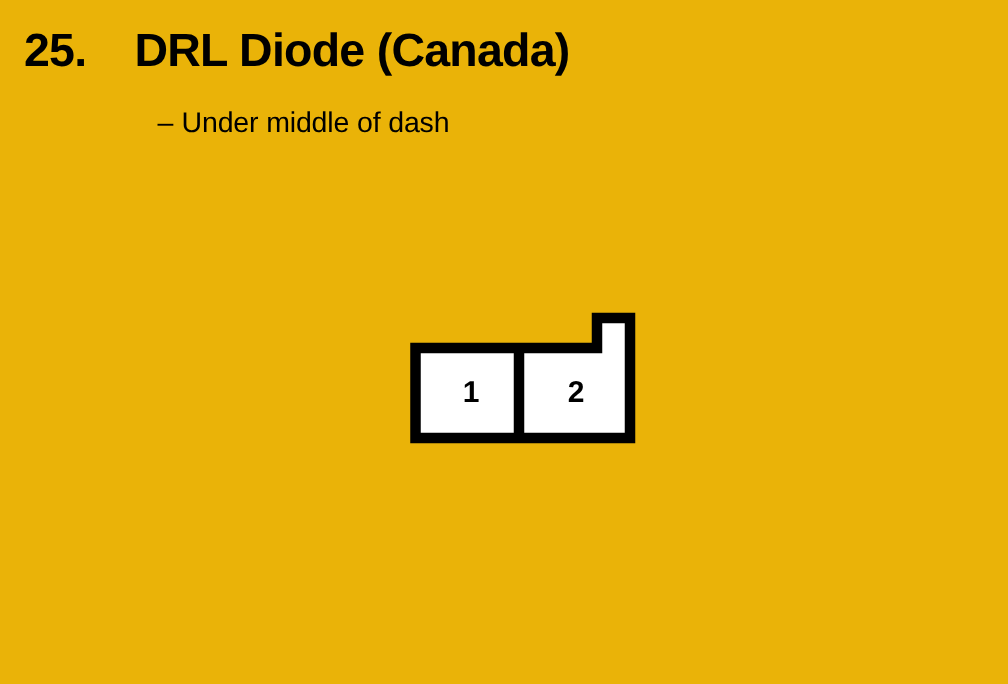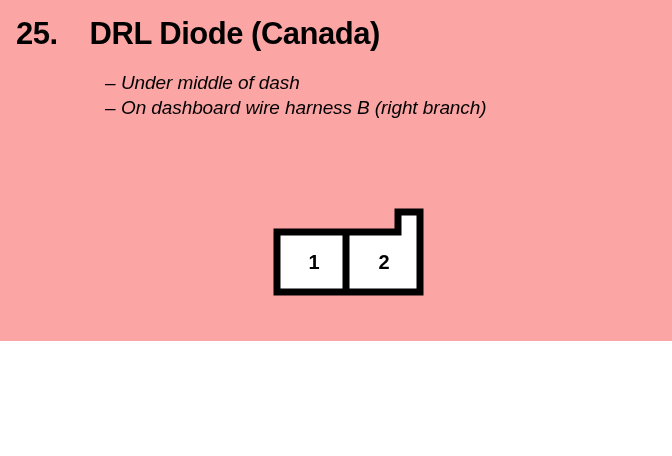--- a/index.html
+++ b/index.html
@@ -8,22 +8,22 @@
     padding: 0;
     background: #ffffff;
   }
   body {
     font-family: "Liberation Sans", sans-serif;
     color: #000000;
   }
   #page {
     position: relative;
     width: 672px;
-    height: 341px;
-    background: #fca5a5;
+    height: 456px;
+    background: #eab308;
     overflow: hidden;
   }
 
   
   .heading-row {
     position: absolute;
     left: 16px;
     top: 17px;
     width: 620px;
     height: 36px;
@@ -46,21 +46,20 @@
     white-space: nowrap;
     text-align: right;
   }
 
   
   .notes {
     position: absolute;
     left: 105px;
     top: 70px;
     width: 540px;
-    font-style: italic;
   }
   .note-line {
     font-size: 19px;
     line-height: 25px;
     white-space: nowrap;
     letter-spacing: -0.1px;
   }
   .note-dash {
     display: inline-block;
     width: 16px;
@@ -116,23 +115,20 @@
 
   <div class="heading-row">
     <span class="heading-number">25.</span>
     <span class="heading-title">DRL Diode (Canada)</span>
   </div>
 
   <div class="notes">
     <div class="note-line">
       <span class="note-dash">–</span><span>Under middle of dash</span>
     </div>
-    <div class="note-line">
-      <span class="note-dash">–</span><span>On dashboard wire harness B (right branch)</span>
-    </div>
   </div>
 
   <div class="connector">
     <svg viewBox="0 0 148 86" xmlns="http://www.w3.org/2000/svg">
 
       <path d="M 0 22 L 121 22 L 121 2 L 143 2 L 143 82 L 0 82 Z" fill="#ffffff" stroke="#000000" stroke-width="7" stroke-linejoin="miter"></path>
 
       <line x1="69" y1="22" x2="69" y2="82" stroke="#000000" stroke-width="7"></line>
     </svg>
     <span class="conn-num conn-num-1">1</span>

